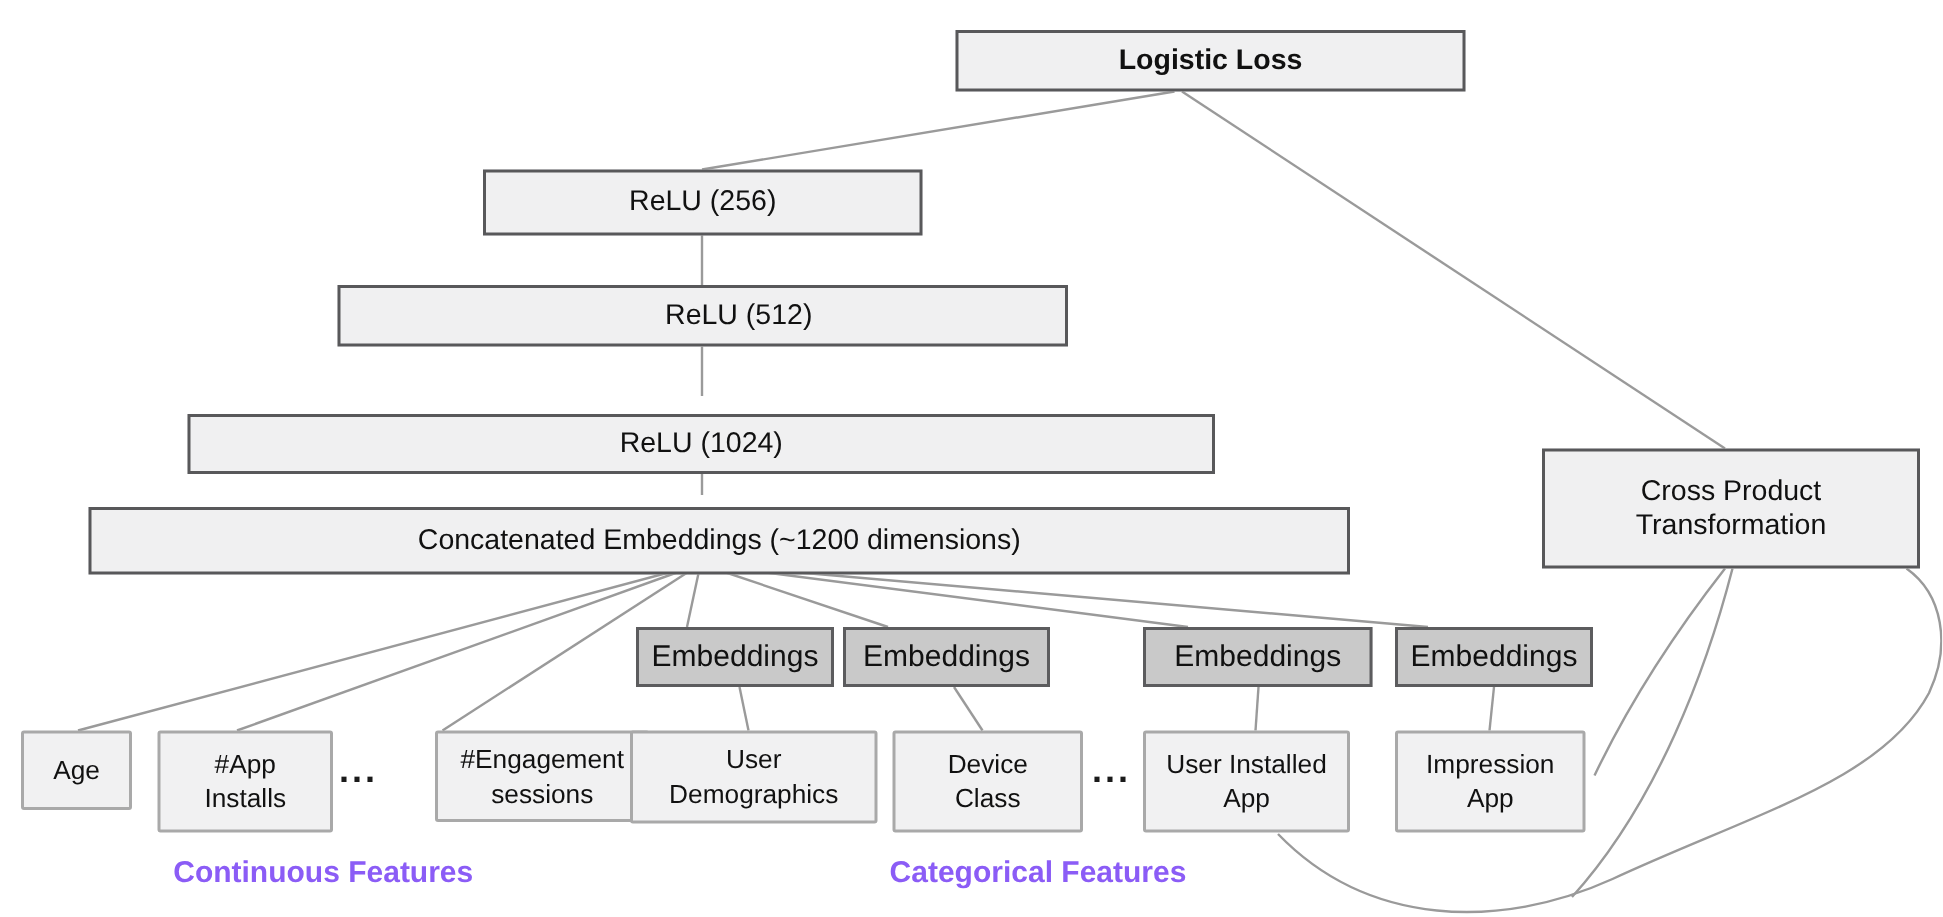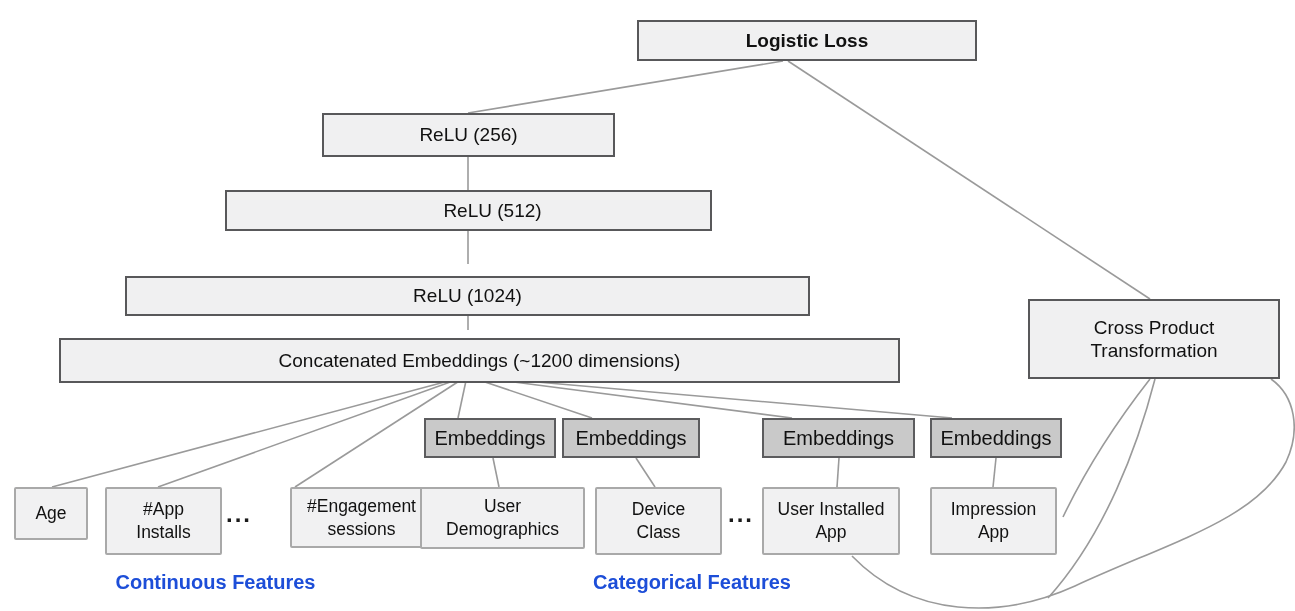--- a/index.html
+++ b/index.html
@@ -40,21 +40,21 @@
     border: 2px solid #a9a9a9;
     border-radius: 2px;
     font-size: 17.5px;
     line-height: 1.3;
   }
   .sect {
     position: absolute;
     font-weight: bold;
     font-size: 20px;
     text-align: center;
-    color: #1d4ed8;
+    color: #8b5cf6;
   }
   .dots {
     position: absolute;
     font-weight: bold;
     font-size: 24px;
     letter-spacing: 2px;
     color: #1a1a1a;
   }
 </style>
 </head>

